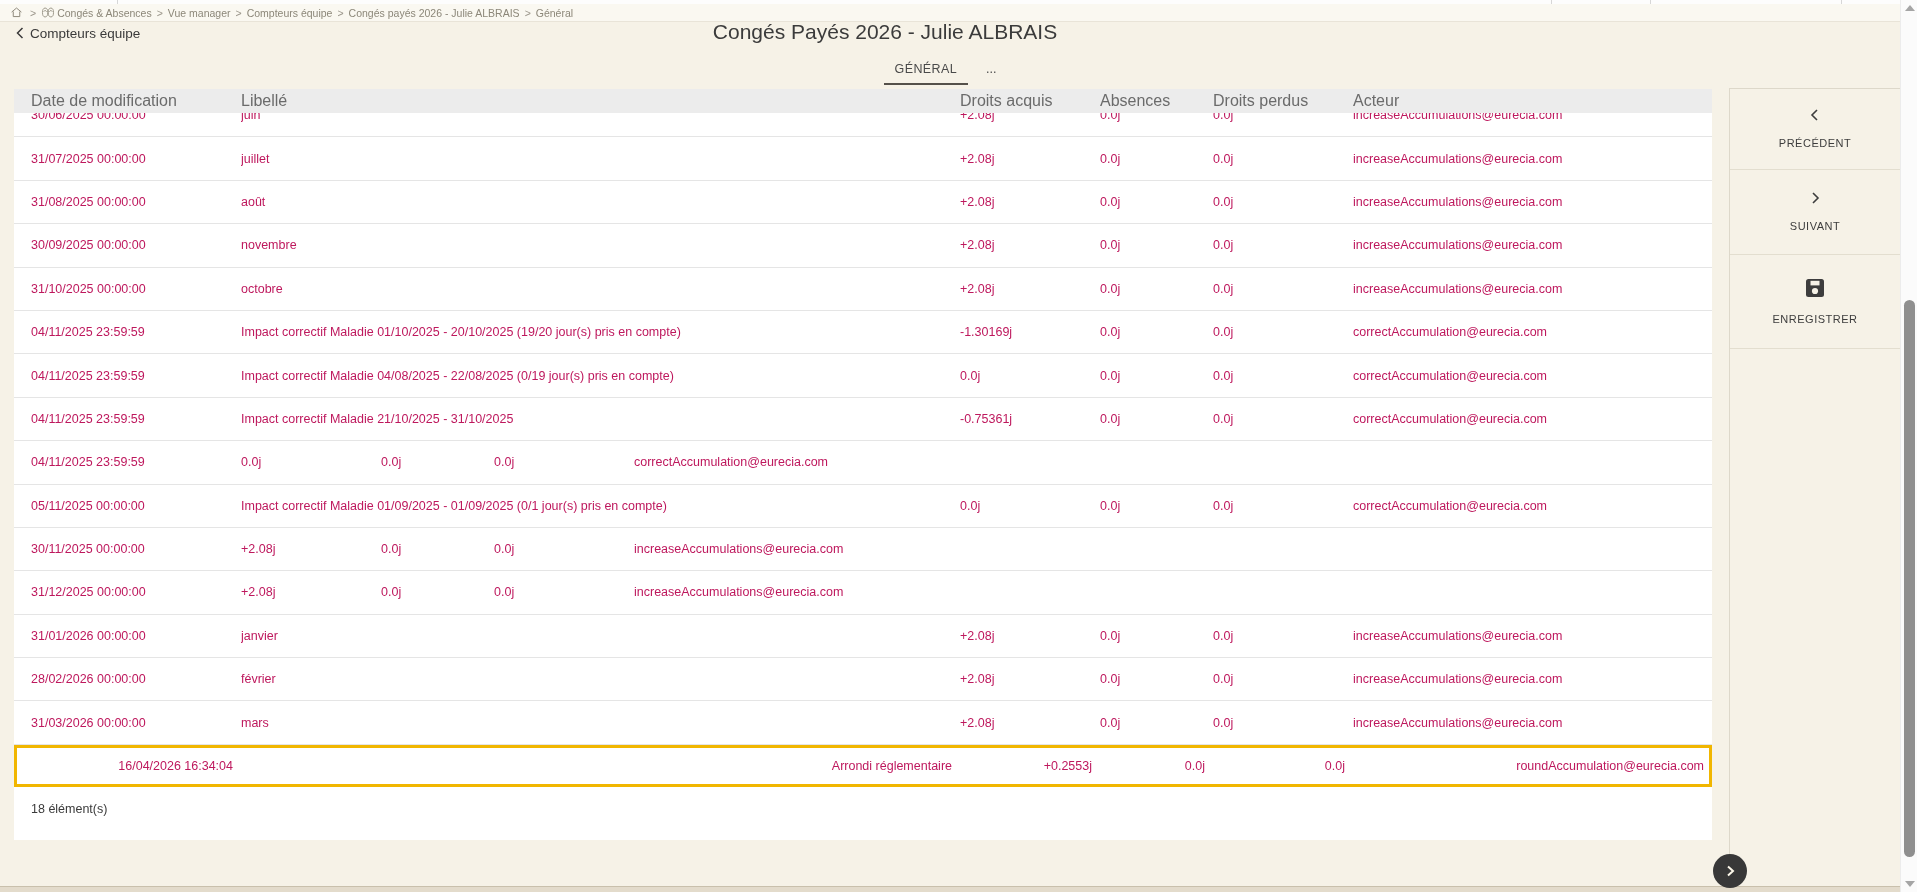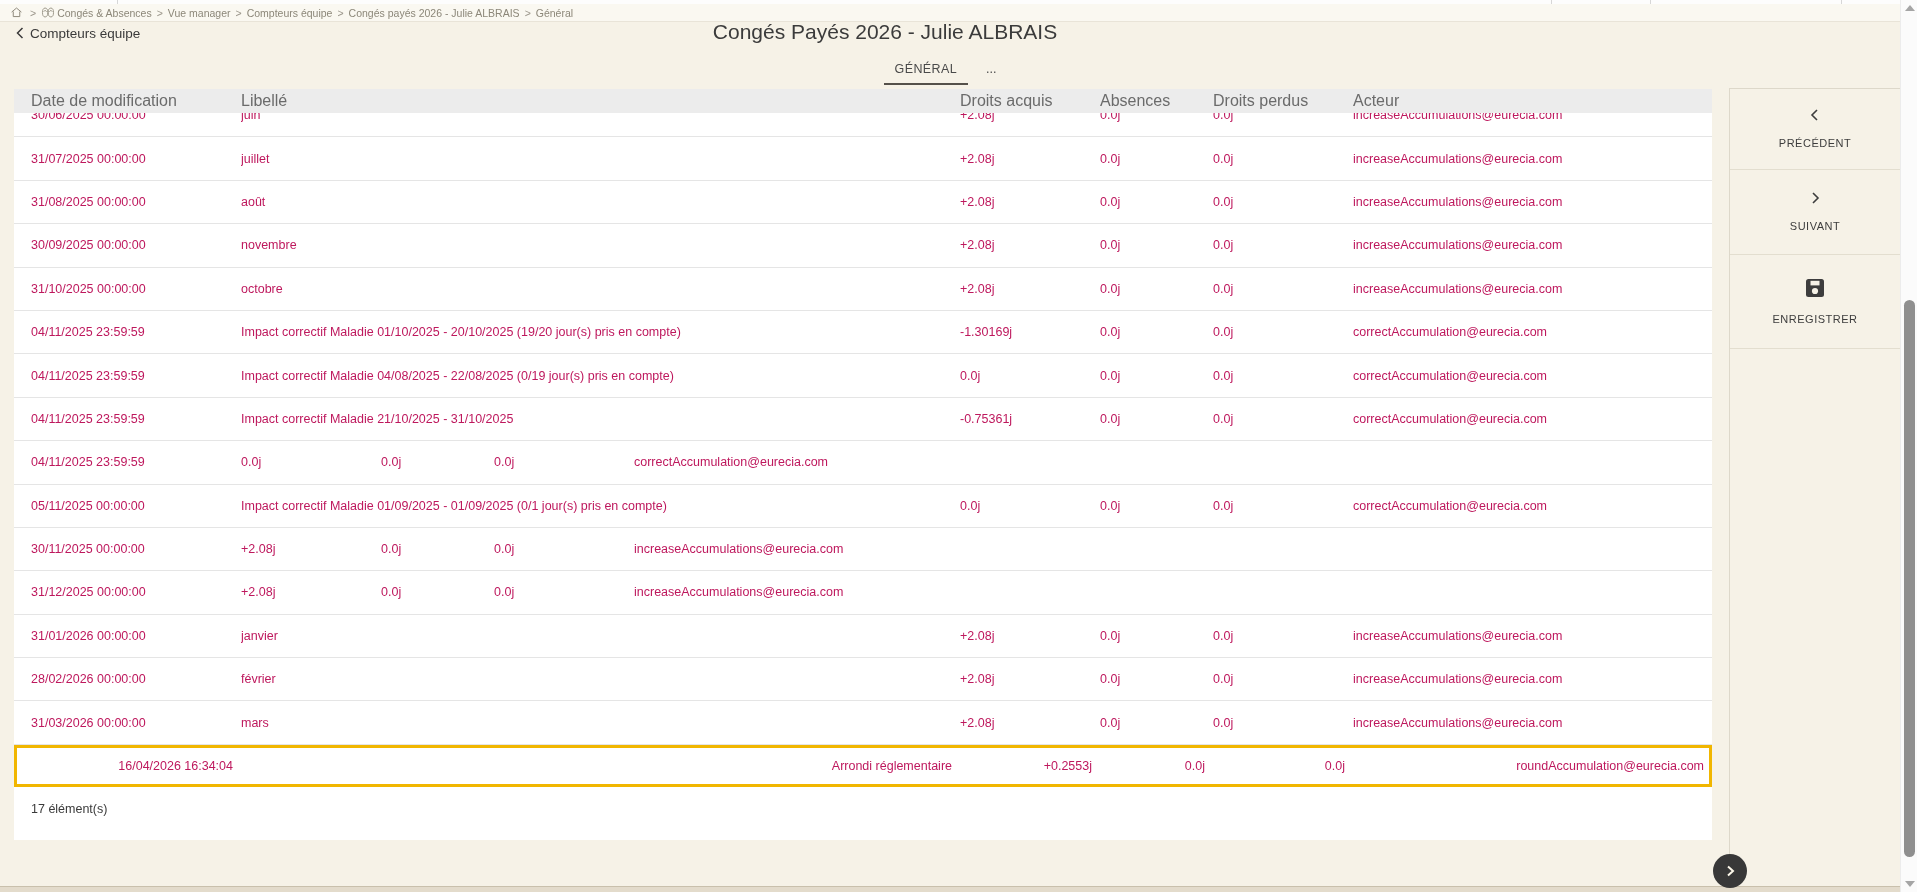--- a/index.html
+++ b/index.html
@@ -294,21 +294,21 @@
           <div class="tcell c-date">16/04/2026 16:34:04</div>
           <div class="tcell c-libelle">Arrondi réglementaire</div>
           <div class="tcell c-acquis">+0.2553j</div>
           <div class="tcell c-absences">0.0j</div>
           <div class="tcell c-perdus">0.0j</div>
           <div class="tcell c-acteur">roundAccumulation@eurecia.com</div>
         </div>
       </div>
   </div>
   <div class="tfoot">
-    <span>17 élément(s)</span>
+    <span>18 élément(s)</span>
   </div>
 </div>
 
 <div class="side-panel">
   <div class="panel-btn pb-1">
     <svg width="14" height="14" viewBox="0 0 14 14">
       <polyline points="9,2 4,7 9,12" fill="none" stroke="#3d3d3d" stroke-width="1.6"></polyline>
     </svg>
     <span class="lbl">PRÉCÉDENT</span>
   </div>

